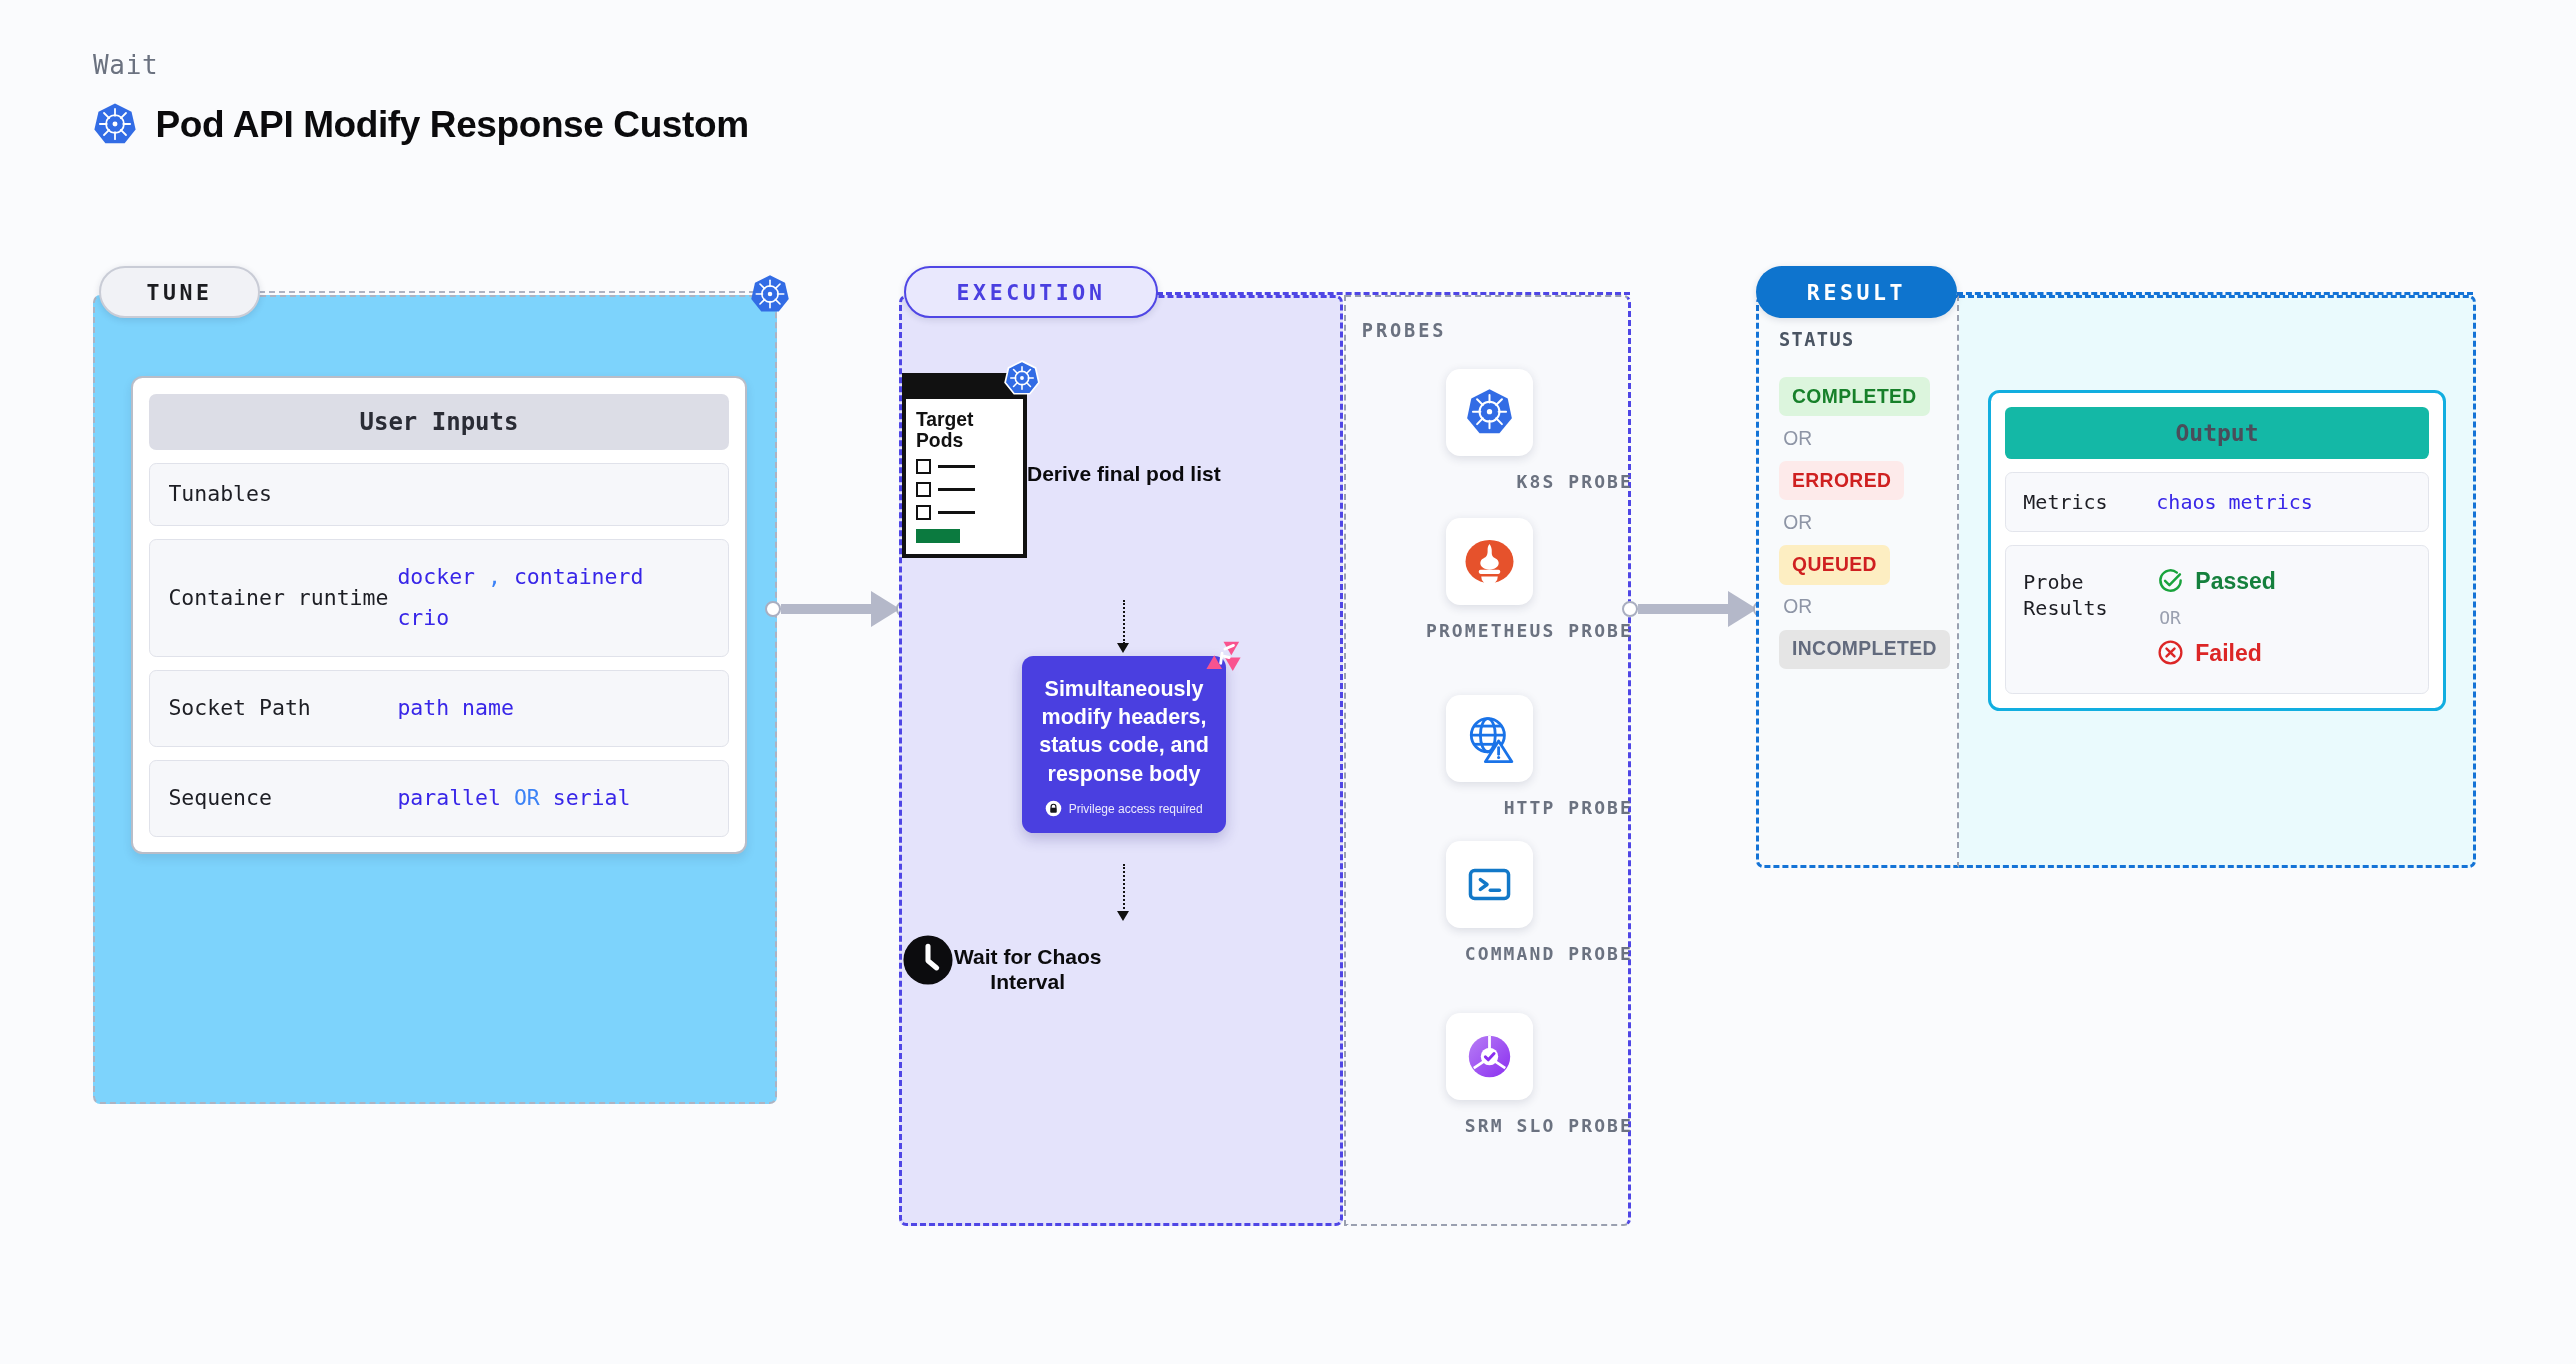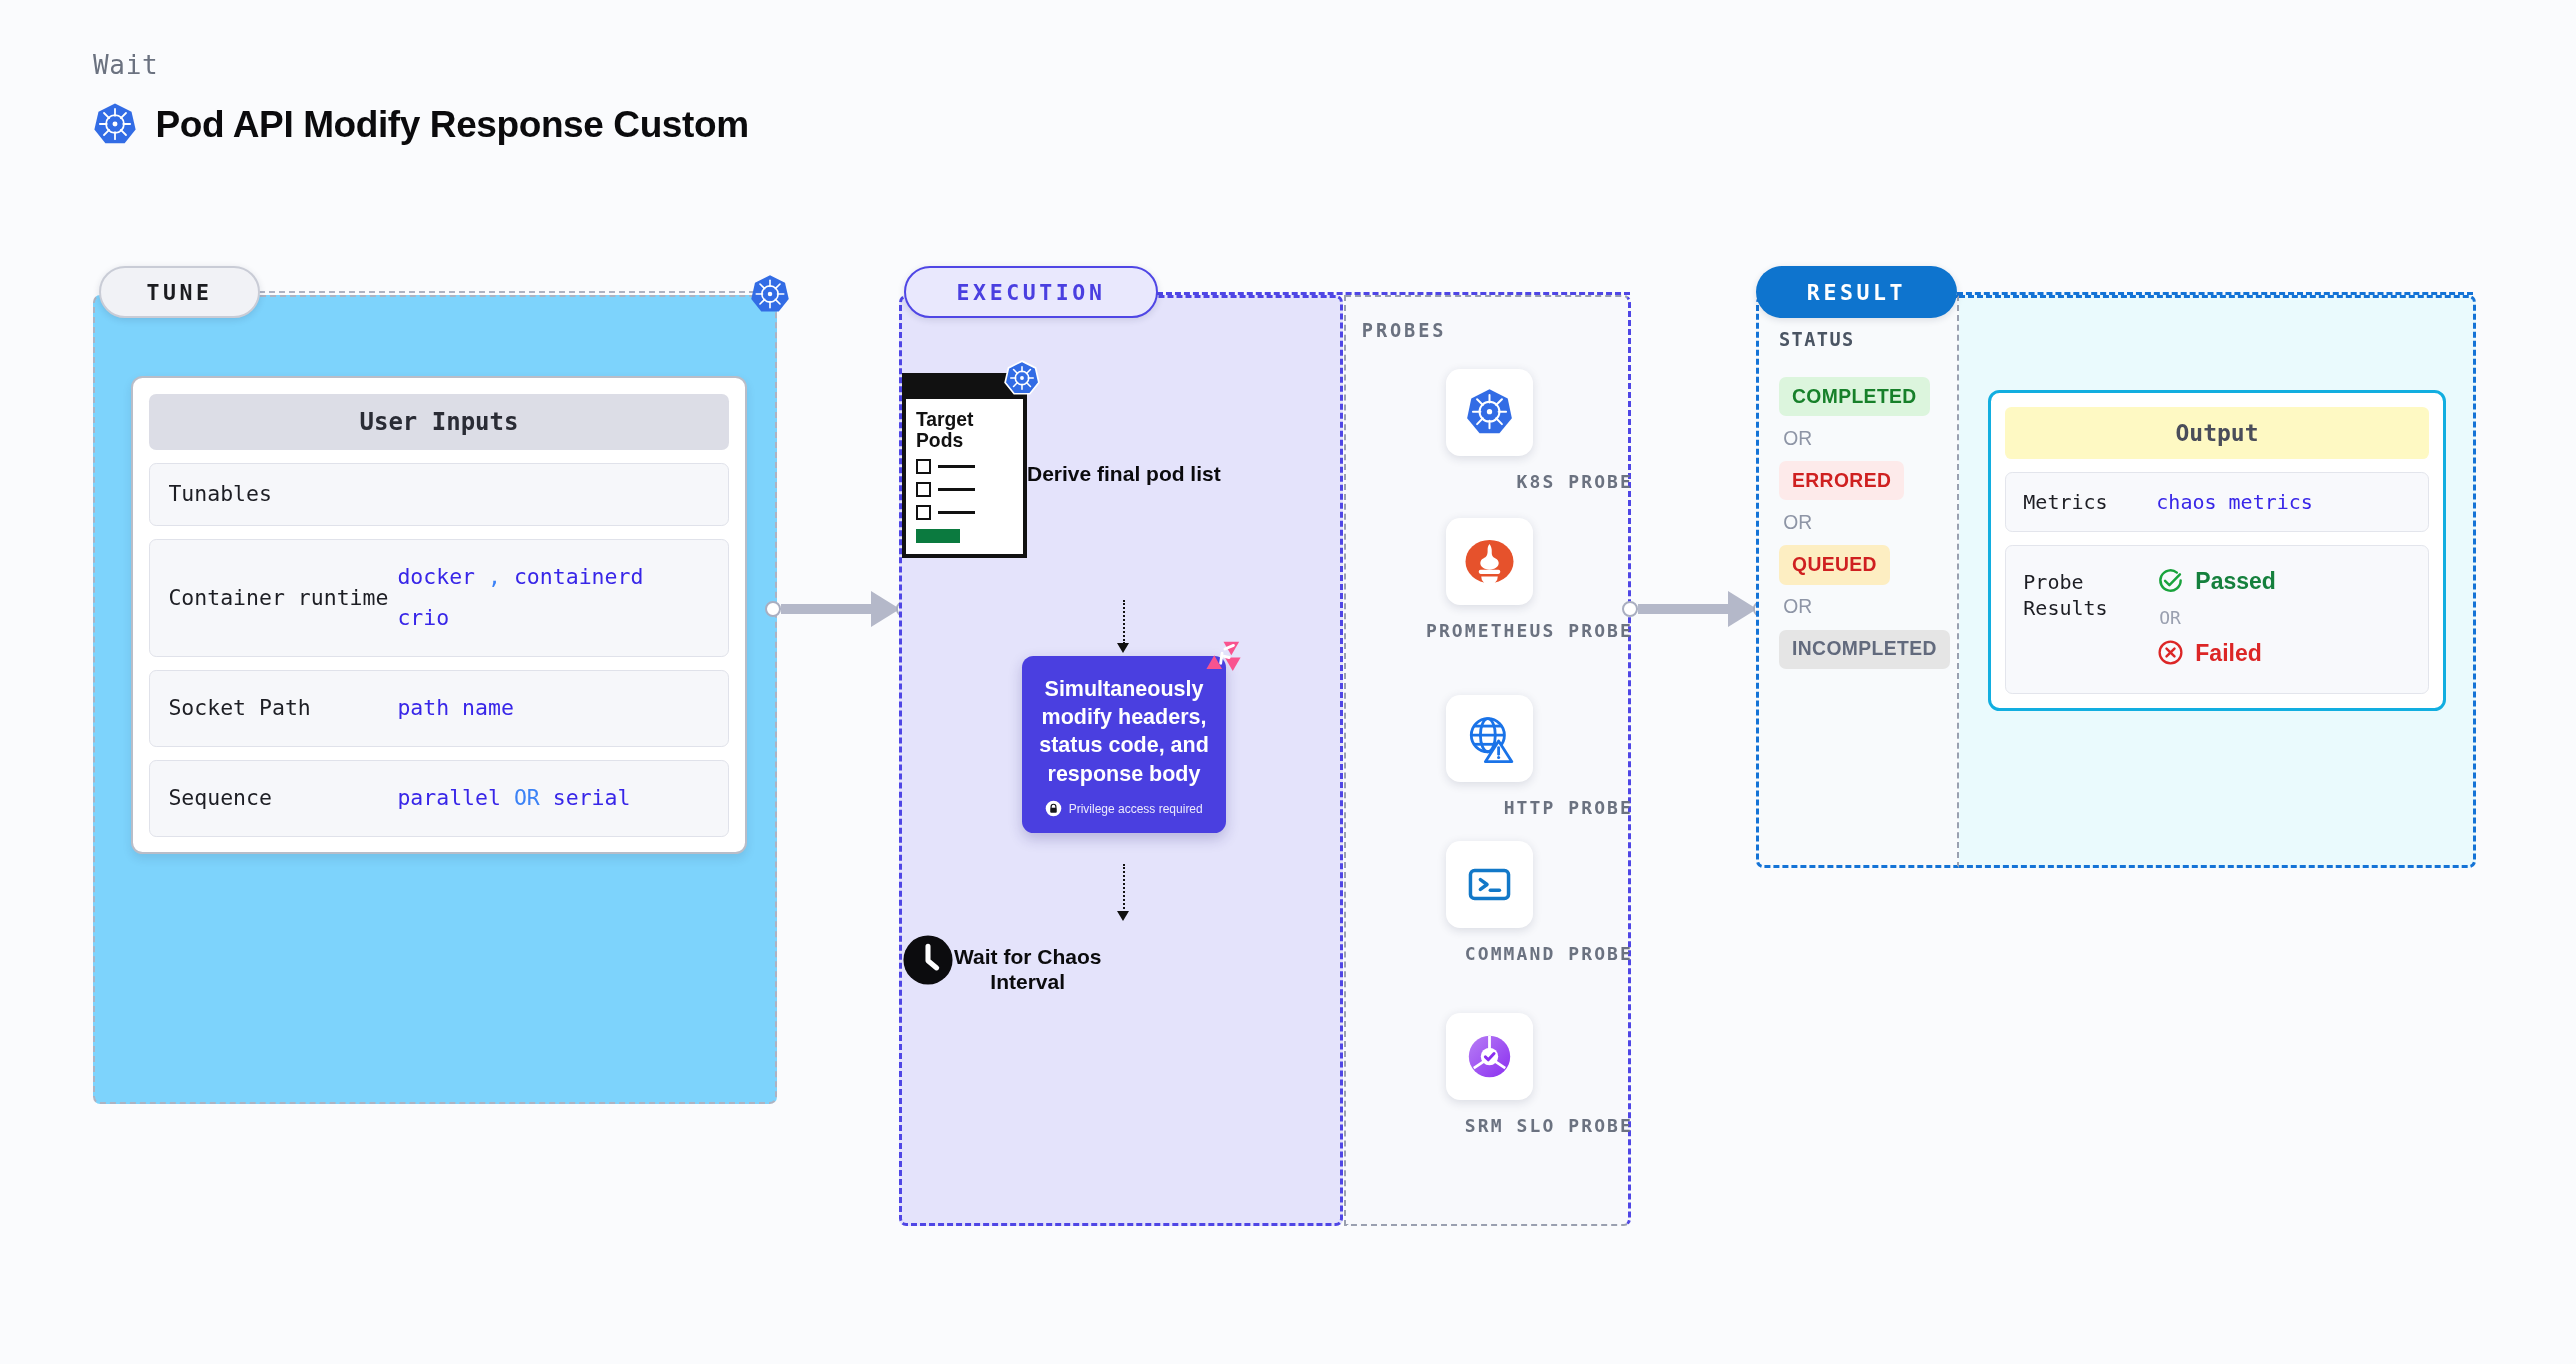--- a/index.html
+++ b/index.html
@@ -197,21 +197,21 @@
   .or-text { font-size: 19.3px; color: #8e95a6; margin: 11.5px 0 11.5px 4.3px; }
   #status-list { position: absolute; left: 20px; top: 79px; }
 
   #output-card {
     position: absolute; left: 29px; top: 92px;
     width: 458px;
     background: #fff; border: 3.6px solid #12aee0; border-radius: 11.5px;
     padding: 14.3px;
   }
   .out-head {
-    background: #fef9c3; border-radius: 6.4px; padding: 13px 0; text-align: center;
+    background: #14b8a6; border-radius: 6.4px; padding: 13px 0; text-align: center;
     font-family: "DejaVu Sans Mono", monospace; font-size: 23px; font-weight: 700; color: #4a4d5a;
   }
   .out-row {
     margin-top: 13px; background: #f8f9fc; border: 1.4px solid #e3e5ec; border-radius: 7.2px;
     display: flex; align-items: center; padding: 15.8px 17px;
   }
   .out-key { font-family: "DejaVu Sans Mono", monospace; font-size: 20px; color: #1d1e24; width: 133px; flex: none; line-height: 1.3; }
   .out-val { font-family: "DejaVu Sans Mono", monospace; font-size: 20px; color: #3826e8; }
   .pr-line { display: flex; align-items: center; gap: 10px; }
   .pr-pass { font-size: 23px; font-weight: 700; color: #15803d; }

